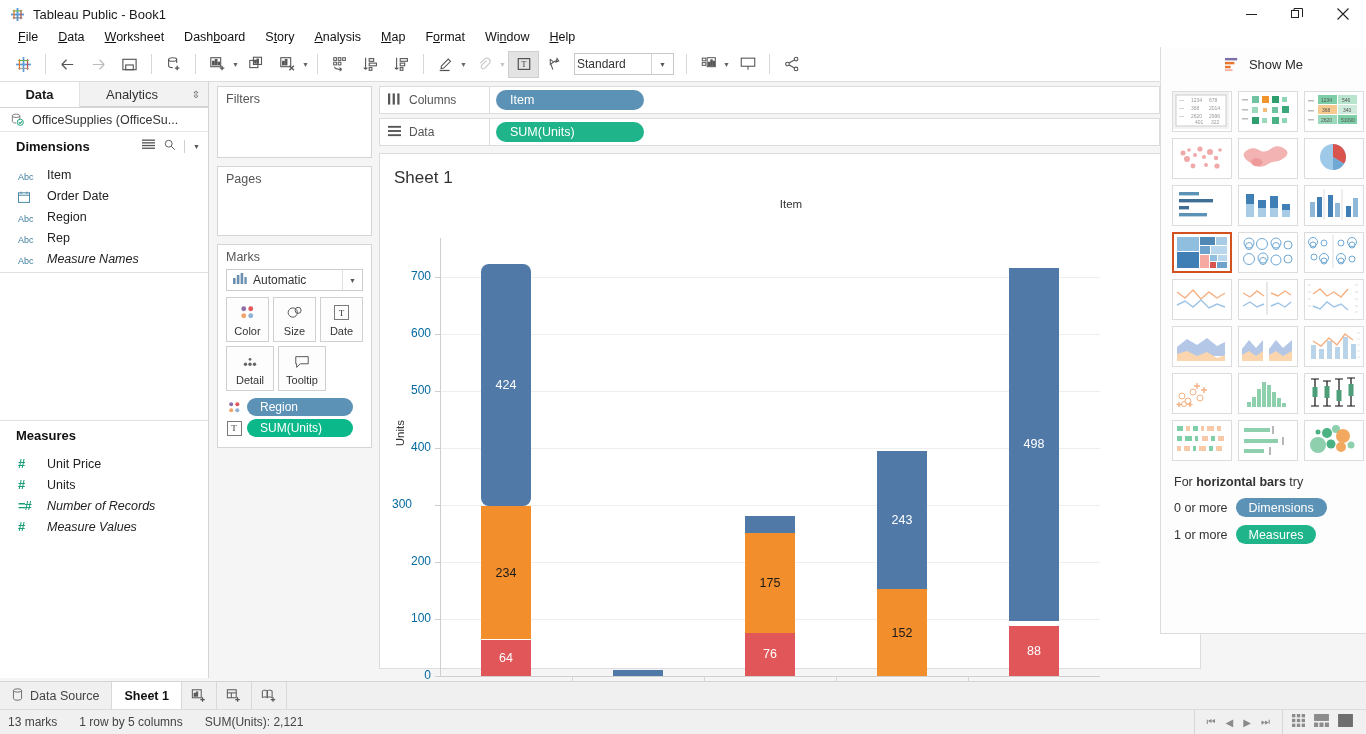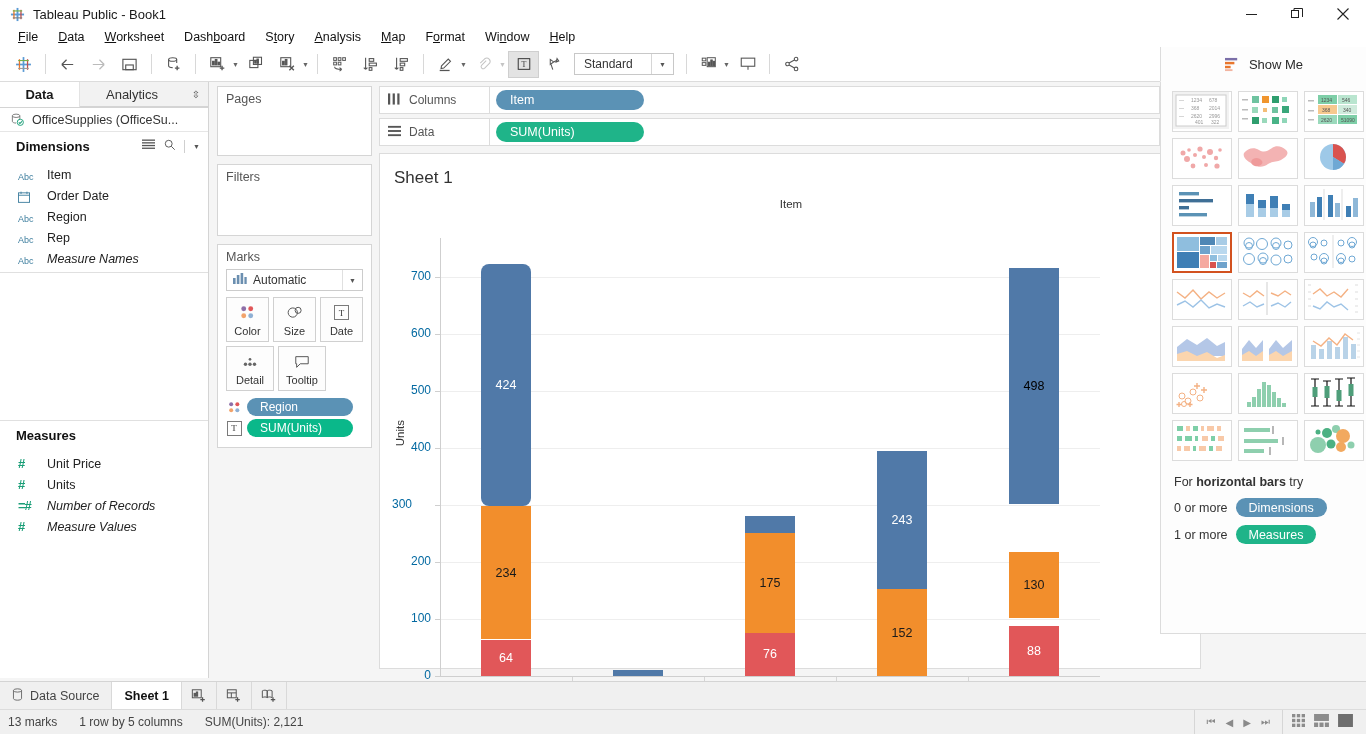--- a/index.html
+++ b/index.html
@@ -37,21 +37,21 @@
     position:absolute; left:0; top:47px; width:1366px; height:35px;
     background:#ffffff; border-bottom:1px solid #dcdcdc;
     display:flex; align-items:center;
   }
   .tbtn { width:31px; height:27px; display:flex; align-items:center; justify-content:center; color:#4a4a4a; position:relative; }
   .tbtn.active { background:#e3e3e3; border:1px solid #cfcfcf; }
   .tsep { width:1px; height:20px; background:#d8d8d8; margin:0 6px; }
   .tcaret { font-size:7px; color:#666; margin-left:-3px; width:11px; display:flex; align-items:center; justify-content:center; height:27px;}
   .fitsel {
     width:100px; height:22px; border:1px solid #c8c8c8; background:#fff;
-    display:flex; align-items:center; font-size:12px; color:#333; padding-left:9px; margin-left:4px;
+    display:flex; align-items:center; font-size:12px; color:#333; padding-left:2px; margin-left:4px;
   }
   .fitsel .fit-arrow { margin-left:auto; width:22px; height:20px; border-left:1px solid #d6d6d6;
       display:flex; align-items:center; justify-content:center; font-size:7px; color:#555; }
 
   
   .showme-btn {
     position:absolute; right:0px; top:47px; width:206px; height:35px;
     background:#fdfdfd; border-left:1px solid #dcdcdc; border-bottom:1px solid #fdfdfd;
     display:flex; align-items:center; justify-content:center; gap:8px;
     font-size:13px; color:#2b2b2b; z-index:12;
@@ -487,25 +487,25 @@
             <span class="ficon">
               <span class="hash">#</span>
             </span>
             <span class="fname">Measure Values</span>
           </div>
         </div>
     </div>
   </div>
 
   <div class="cards">
+    <div class="card filters">
+      <div class="card-title">Filters</div>
+    </div>
     <div class="card pages">
       <div class="card-title">Pages</div>
-    </div>
-    <div class="card filters">
-      <div class="card-title">Filters</div>
     </div>
     <div class="card marks">
       <div class="card-title">Marks</div>
       <div class="marktype">
         <span>
           <svg width="14" height="11" viewBox="0 0 14 11" fill="#6b8fb0">
             <rect x="0" y="5" width="2.6" height="6"></rect>
               <rect x="3.8" y="2" width="2.6" height="9"></rect>
             <rect x="7.6" y="0" width="2.6" height="11"></rect>
               <rect x="11.4" y="4" width="2.3" height="7"></rect>
@@ -656,21 +656,21 @@
         <div class="bar-seg" style="left: 365px; top: 334.862px; width: 50px; height: 99.7973px; background: rgb(242, 142, 44); color: rgb(26, 26, 26);">175</div>
         <div class="bar-seg" style="left: 365px; top: 318.324px; width: 50px; height: 16.5378px; background: rgb(80, 121, 168); color: rgb(255, 255, 255);"></div>
         <div class="xlabel" style="left: 324px; top: 490px; width: 132px;">Pen</div>
         <div class="xtickmark" style="left: 324px; top: 479px; height: 8px;"></div>
         <div class="bar-seg" style="left: 497px; top: 391.319px; width: 50px; height: 86.6811px; background: rgb(242, 142, 44); color: rgb(26, 26, 26);">152</div>
         <div class="bar-seg" style="left: 497px; top: 252.743px; width: 50px; height: 138.576px; background: rgb(80, 121, 168); color: rgb(255, 255, 255);">243</div>
         <div class="xlabel" style="left: 456px; top: 490px; width: 132px;">Pen Set</div>
         <div class="xtickmark" style="left: 456px; top: 479px; height: 8px;"></div>
         <div class="bar-seg" style="left: 629px; top: 427.816px; width: 50px; height: 50.1838px; background: rgb(225, 87, 89); color: rgb(255, 255, 255);">88</div>
         <div class="bar-seg" style="left: 629px; top: 353.681px; width: 50px; height: 66px; background: rgb(242, 142, 44); color: rgb(26, 26, 26);">130</div>
-        <div class="bar-seg" style="left: 629px; top: 69.6865px; width: 50px; height: 236px; background: rgb(80, 121, 168); color: #000000;">498</div>
+        <div class="bar-seg" style="left: 629px; top: 69.6865px; width: 50px; height: 353px; background: rgb(80, 121, 168); color: #ffffff;">498</div>
         <div class="xlabel" style="left: 588px; top: 490px; width: 132px;">Pencil</div>
         <div class="xtickmark" style="left: 588px; top: 479px; height: 8px;"></div>
         <div class="axisline" style="left: 60px; top: 478px; width: 660px; height: 1px;"></div>
       </div>
   </div>
 
   <div class="showme-panel">
     <div class="sm-grid" id="smgrid">
         <div class="sm-cell"><svg width="56" height="37" viewBox="0 0 56 37">
             <rect width="56" height="37" fill="#f2f2f2"></rect>

